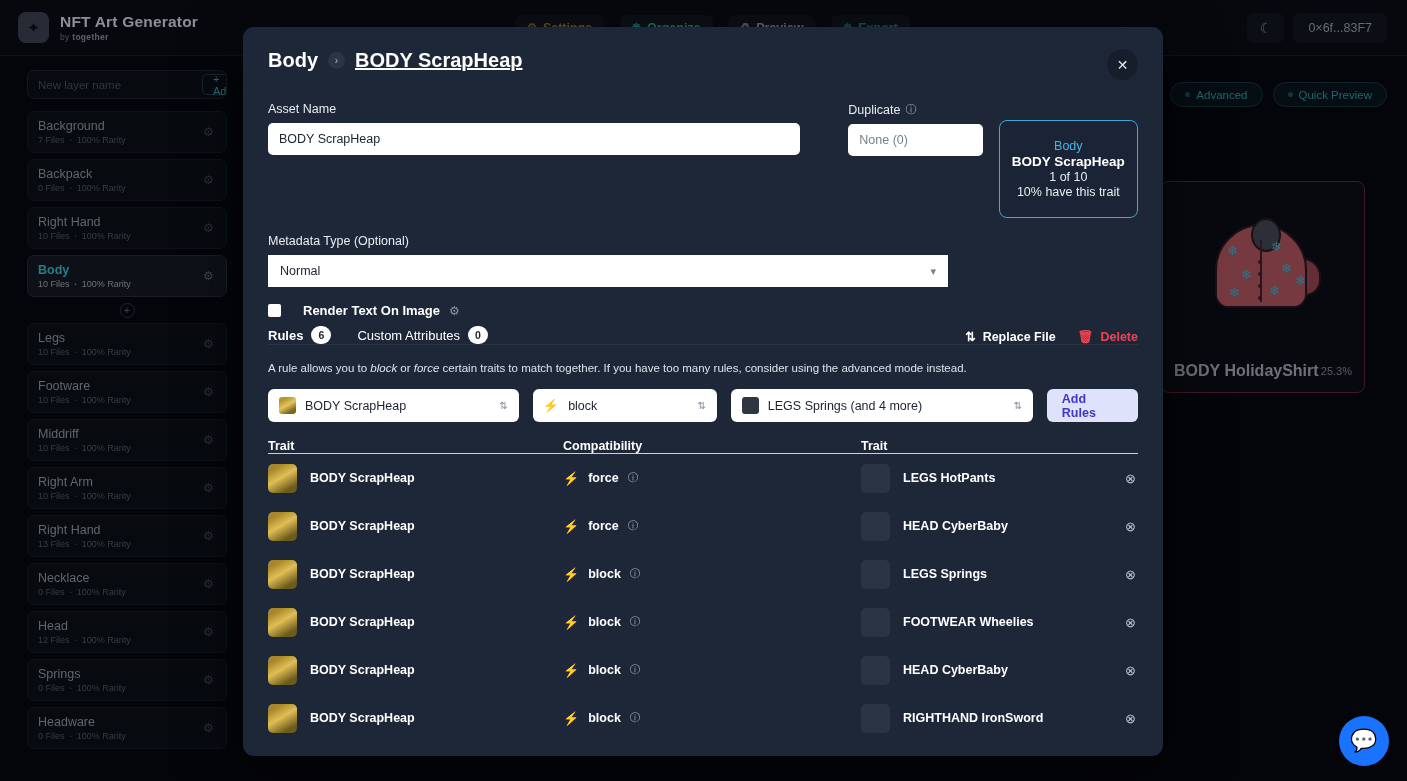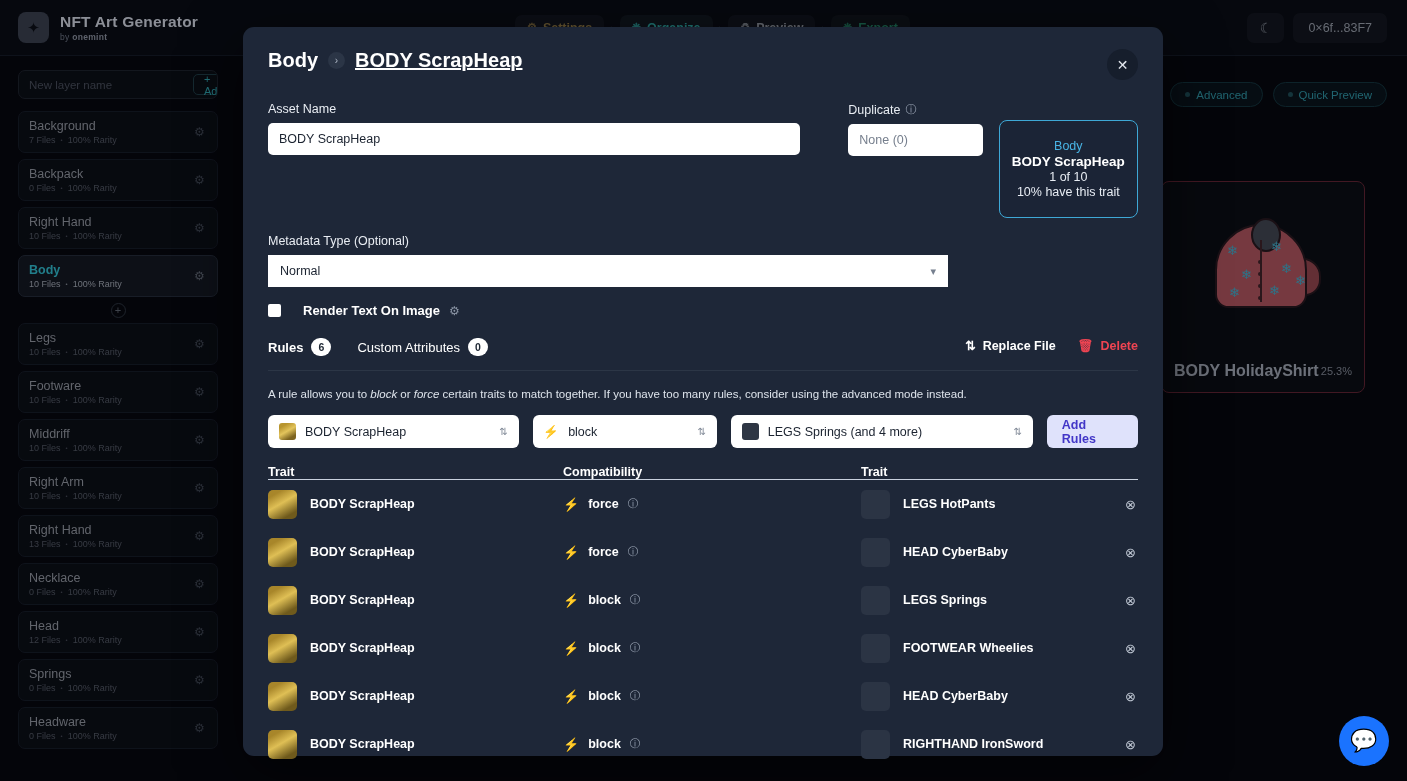--- a/index.html
+++ b/index.html
@@ -51,21 +51,21 @@
     display: flex; align-items: center; justify-content: center;
     color: #7c828d; font-size: 14px;
   }
   .wallet {
     height: 30px; padding: 0 15px; border-radius: 7px; background: #11141c;
     display: flex; align-items: center; color: #9298a3; font-size: 12.5px;
   }
 
   
   .sidebar {
-    position: absolute; top: 56px; left: 2px; width: 232px; height: 725px;
+    position: absolute; top: 56px; left: 11px; width: 232px; height: 725px;
     background: #05070c; padding: 14px 16px 12px 16px;
     overflow: hidden;
   }
   .newlayer {
     display: flex; align-items: center; height: 29px;
     border: 1px solid #1b2029; border-radius: 7px;
     background: #0a0d14; margin-bottom: 12px; overflow: hidden;
   }
   .newlayer-input {
     flex: 1; padding: 0 10px; font-size: 11.5px; color: #4a505b;
@@ -202,24 +202,24 @@
     font-size: 12.5px; color: #1b2330;
   }
   .select .chev { margin-left: auto; color: #76808f; font-size: 11px; }
 
   .checkrow { display: flex; align-items: center; gap: 9px; margin-top: 16px; }
   .checkbox { width: 13px; height: 13px; background: #ffffff; border-radius: 2px; }
   .checklabel { font-size: 13px; color: #ffffff; font-weight: bold; padding-left: 13px; }
   .minigear { color: #8b95a5; font-size: 12px; }
 
   .tabsrow {
-    display: flex; align-items: flex-start; margin-top: 20px;
+    display: flex; align-items: flex-end; margin-top: 8px;
     border-bottom: 1px solid #2b real; border-bottom: 1px solid #2b3purple;
     border-bottom: 1px solid #2b3purple; border-bottom: 1px solid #2c3purple;
-    border-bottom: 1px solid #2c3646; padding-bottom: 14px;
+    border-bottom: 1px solid #2c3646; padding-bottom: 0;
   }
   .tab { display: flex; align-items: center; gap: 8px; margin-right: 26px; }
   .tab-label { font-size: 13px; font-weight: bold; color: #ffffff; }
   .tab-badge {
     min-width: 20px; height: 18px; padding: 0 6px; border-radius: 9px;
     background: #ffffff; color: #1d2troke; color: #1d2633;
     font-size: 10.5px; font-weight: bold;
     display: flex; align-items: center; justify-content: center;
   }
   .tab.inactive .tab-label { color: #ffffff; font-weight: normal; }
@@ -289,21 +289,21 @@
 </head>
 <body>
 
 <div class="topbar">
   <div class="brand">
     <div class="brand-logo">✦</div>
     <div class="brand-text">
       <div class="brand-title">NFT Art Generator</div>
       <div class="brand-sub">
         <span>by</span>
-        <b>onemint</b>
+        <b>together</b>
       </div>
     </div>
   </div>
 
   <div class="navsteps">
     <div class="navstep settings">
       <span class="ic">⚙</span>
       <span>Settings</span>
     </div>
     <span class="navsep">›</span>

